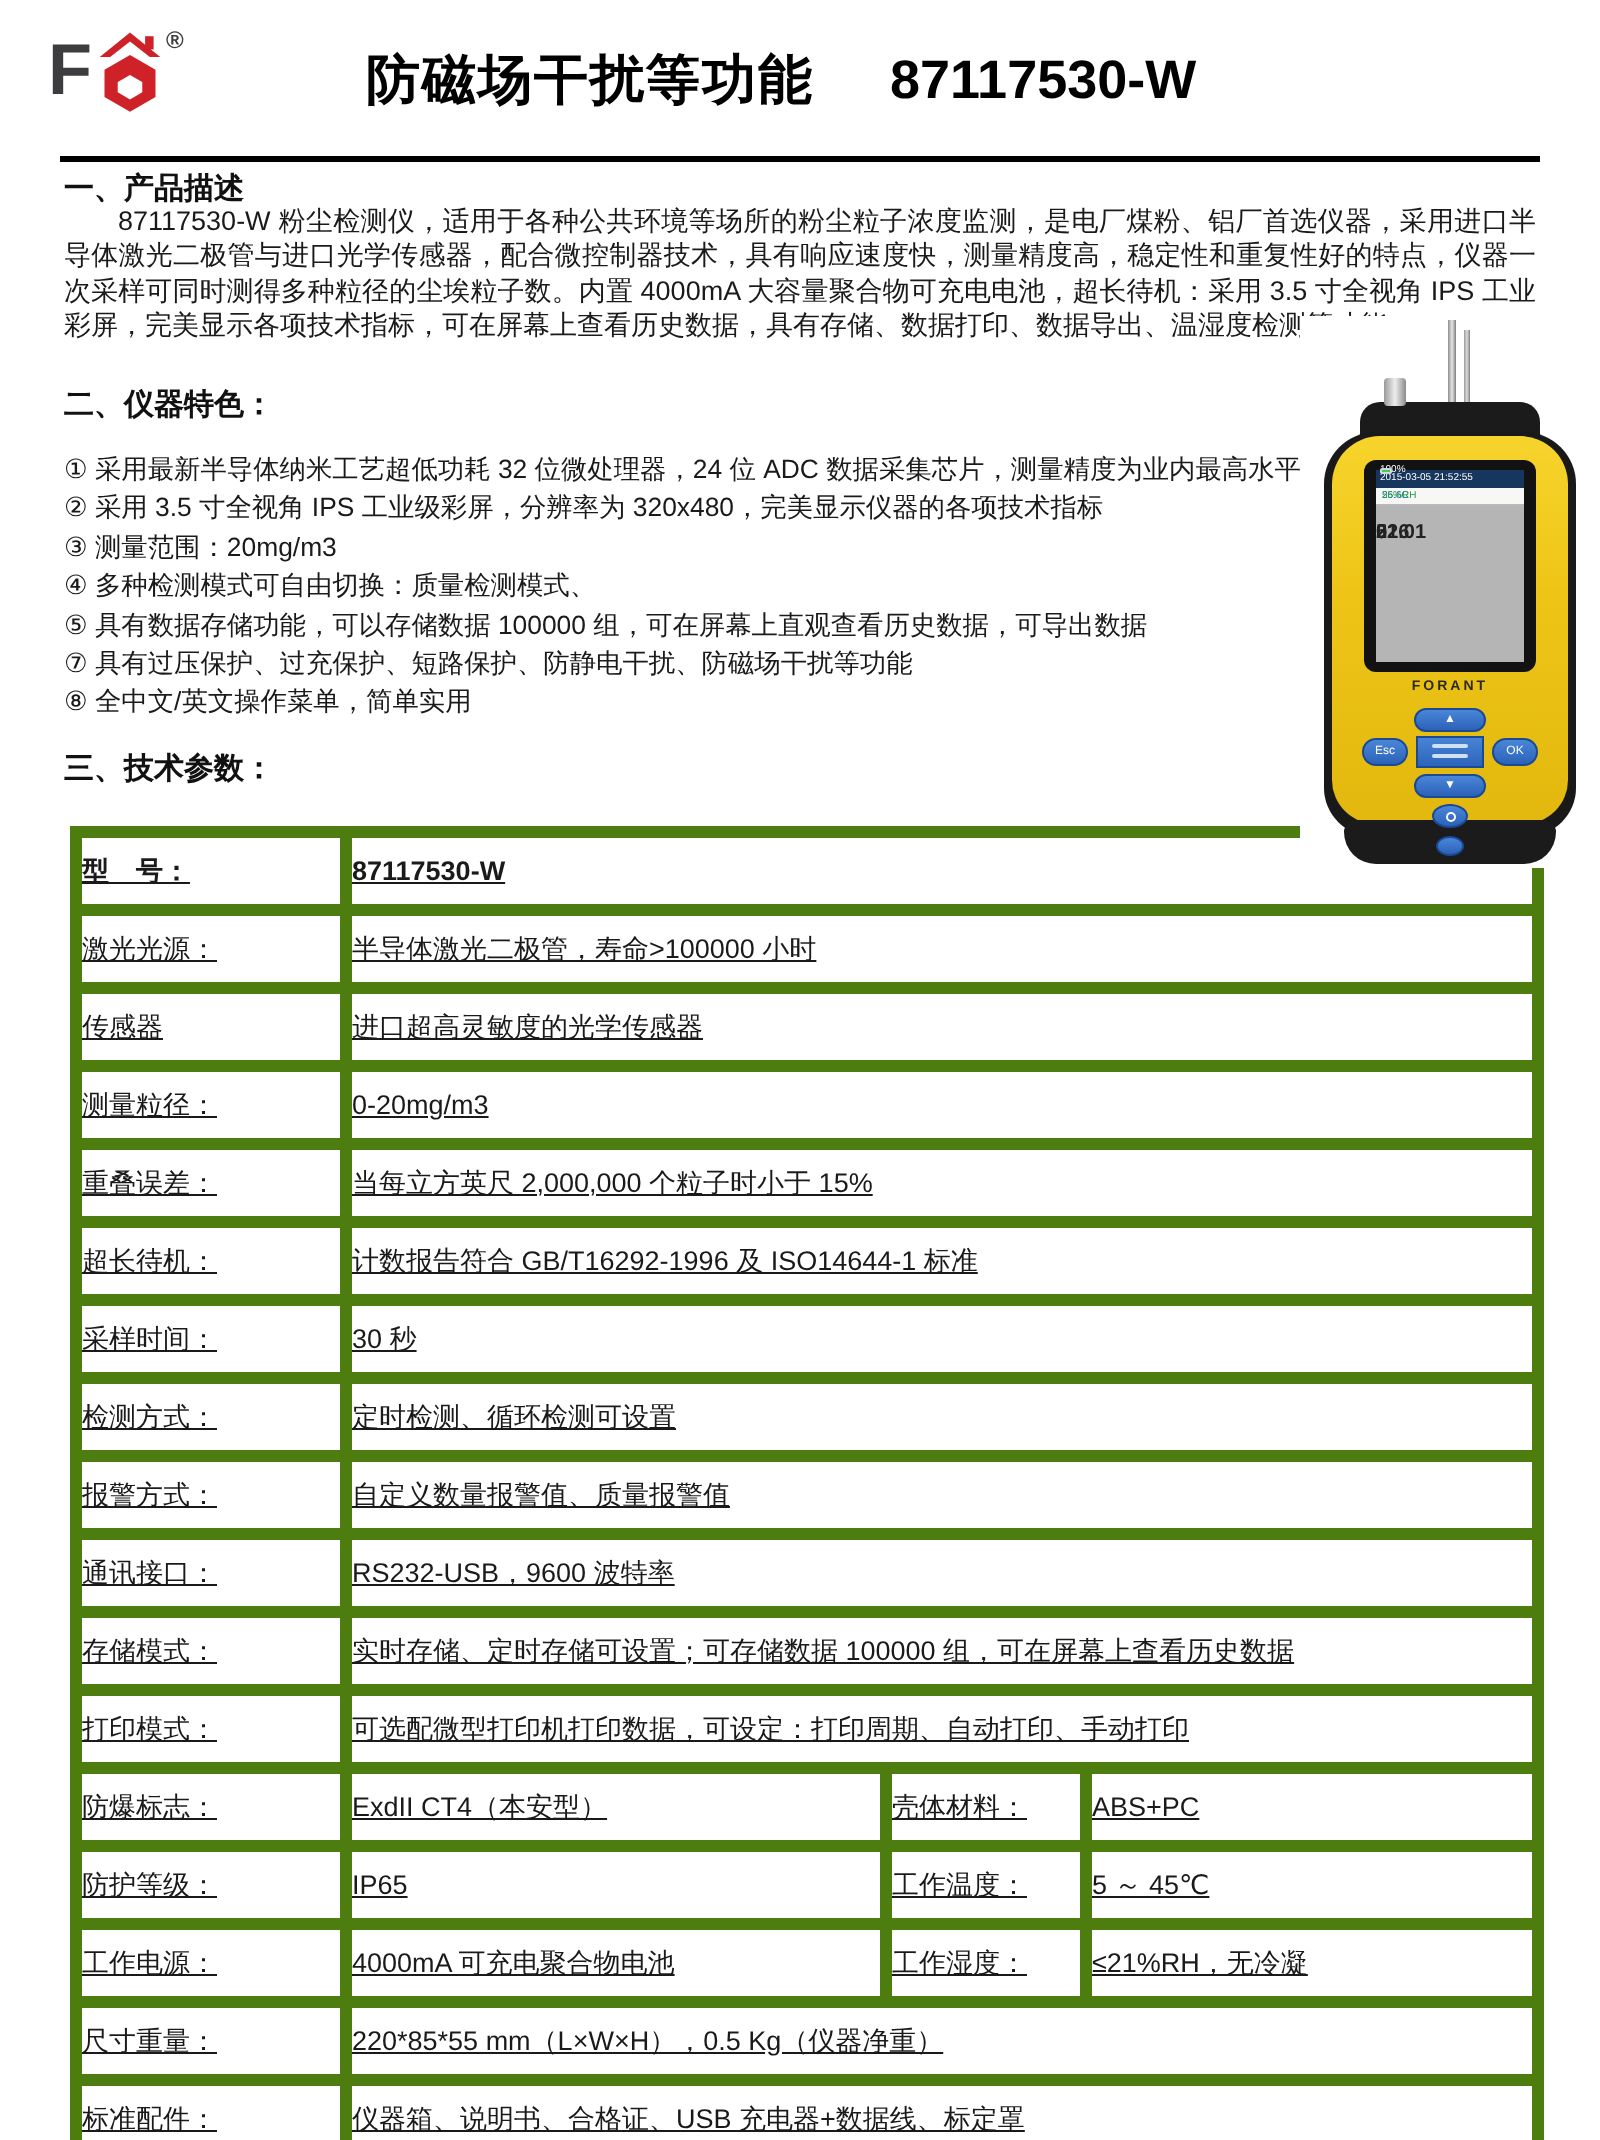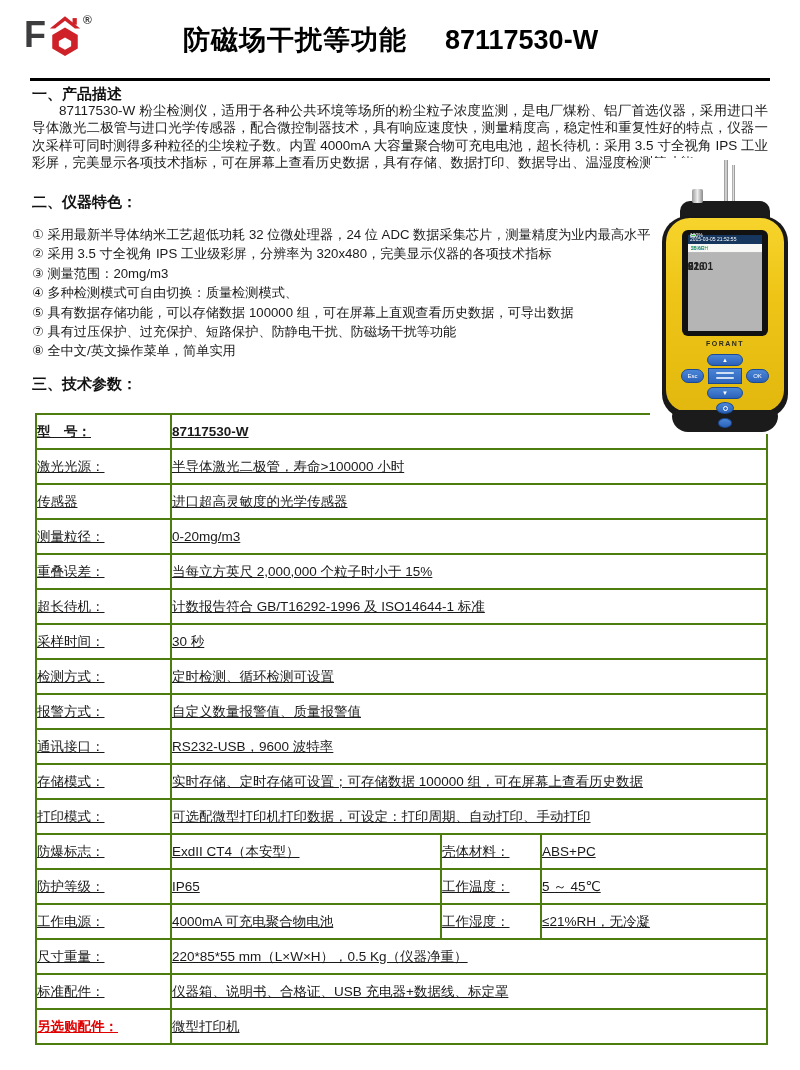--- a/index.html
+++ b/index.html
@@ -21,21 +21,21 @@
   .para{position:absolute;left:32px;top:102px;width:736px;font-size:13.5px;line-height:17.3px;
         text-indent:2em;text-align:justify;color:#1a1a1a;}
   .h-feat{left:32px;top:193px;}
   .features{position:absolute;left:32px;top:212px;width:706px;font-size:13.2px;line-height:19.4px;margin-top:13px;}
   .feat{white-space:nowrap;}
   .h-param{left:32px;top:375px;text-align:right;}
 
   
   table.spec{position:absolute;left:35px;top:413px;width:731px;border-collapse:collapse;
              table-layout:fixed;font-size:13.5px;}
-  table.spec td{border:2px solid #4d7c0f;height:33px;padding:0;vertical-align:middle;
+  table.spec td{border:6px solid #4d7c0f;height:33px;padding:0;vertical-align:middle;
                 overflow:hidden;white-space:nowrap;text-decoration:underline;}
   td.lab{padding-left:13px;}
   td.val{padding-left:17px;}
   .c1{width:135px;} .c2{width:270px;} .c3{width:100px;} .c4{width:226px;}
   .bold{font-weight:700;}
   .ulab{text-decoration:underline;}
   .redlab{color:#e00000;font-weight:700;}
 
   
   .device{position:absolute;left:650px;top:158px;width:146px;height:276px;background:#fff;z-index:5;}

